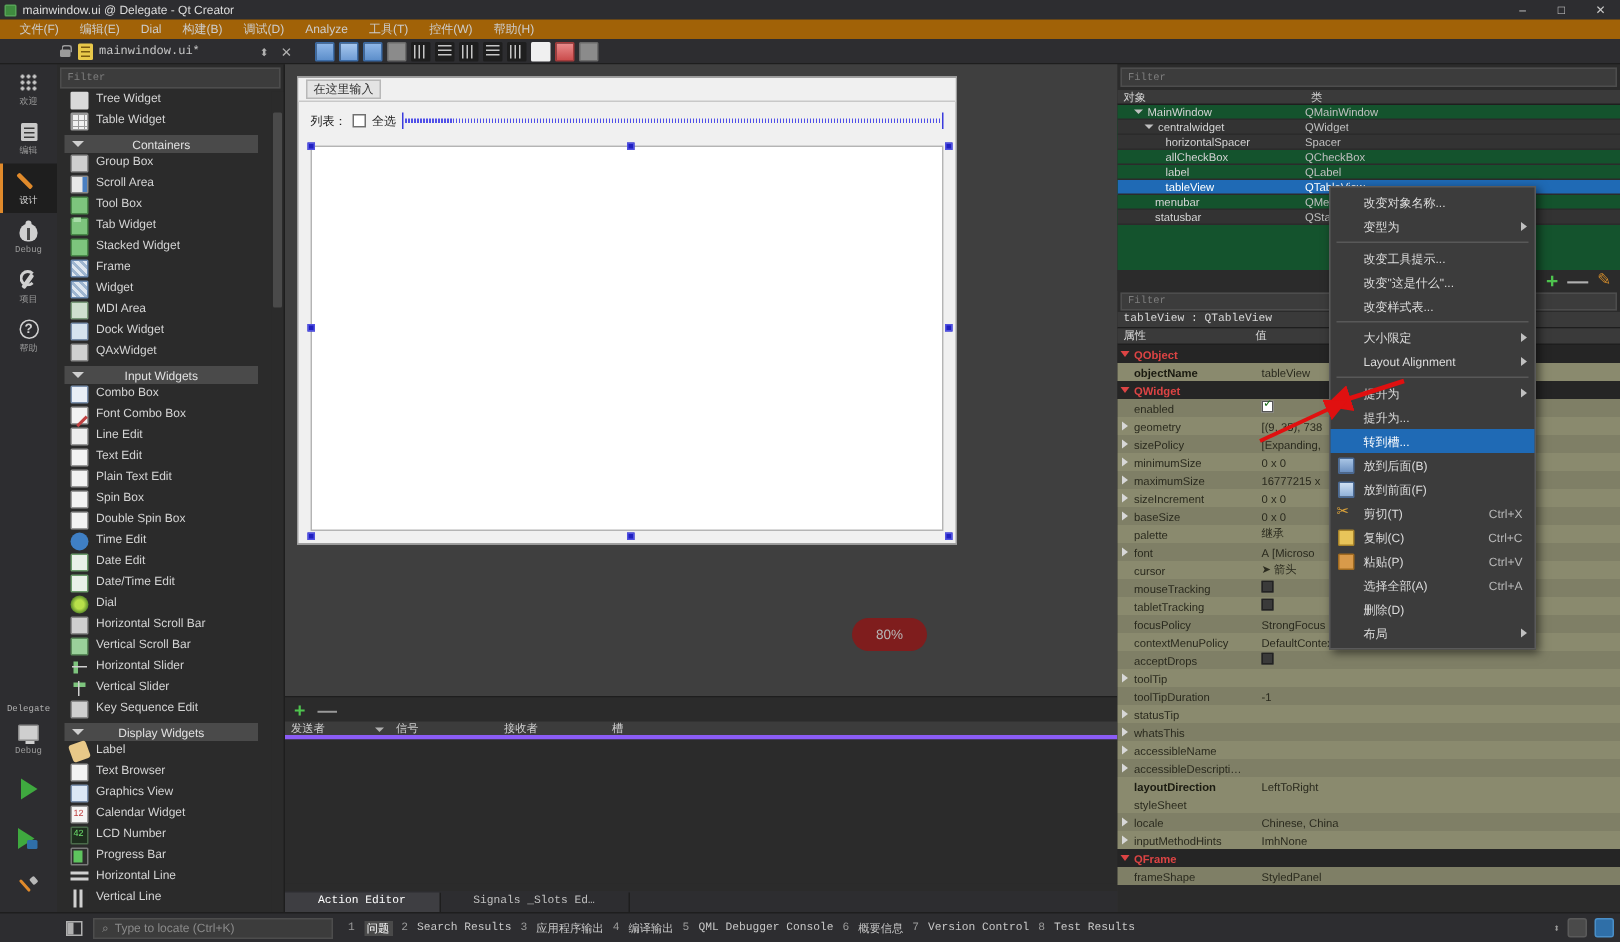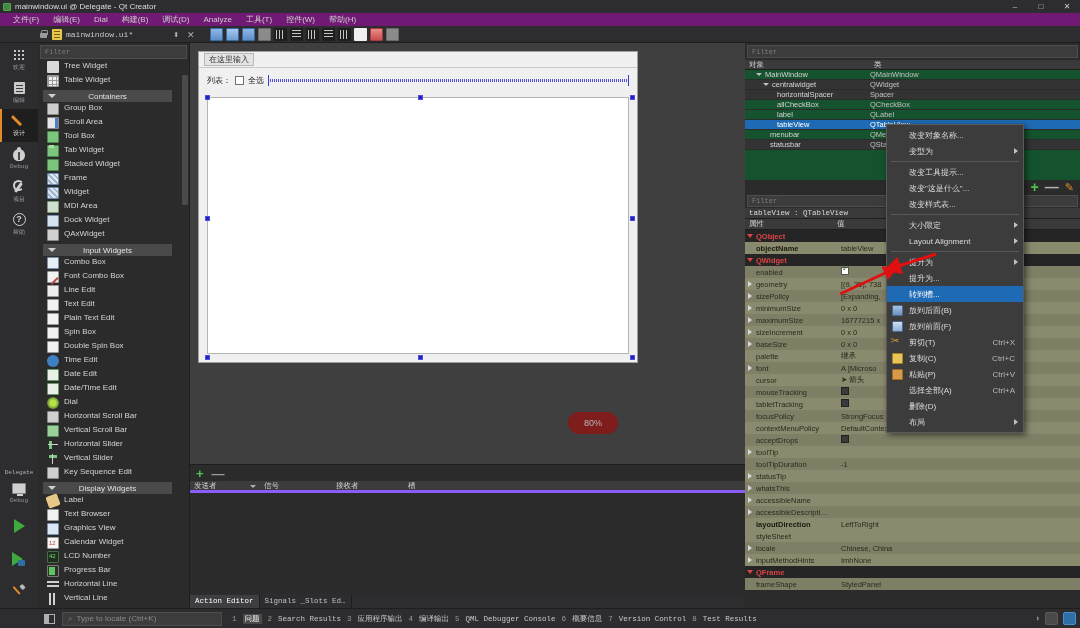--- a/index.html
+++ b/index.html
@@ -26,21 +26,21 @@
   .title-text { font-size:8px; color:#ddd; white-space:nowrap; }
   .win-btns { position:absolute; right:0; top:0; height:13px; display:flex; }
   .win-btn {
     width:26px; height:13px; display:flex; align-items:center; justify-content:center;
     font-size:8px; color:#ccc;
   }
 
   
   .menubar {
     position:absolute; top:13px; left:0; width:1080px; height:13px;
-    background:#701a75; display:flex; align-items:center; padding-left:6px;
+    background:#a16207; display:flex; align-items:center; padding-left:6px;
   }
   .menu-item {
     font-size:8px; color:#ccc; padding:0 7px; white-space:nowrap; line-height:13px;
   }
 
   
   .toolbar {
     position:absolute; top:26px; left:0; width:1080px; height:17px;
     background:#2d2d30; border-bottom:1px solid #1e1e1e;
   }
@@ -318,21 +318,21 @@
     position:absolute; right:4px; top:4px; width:0; height:0;
     border-left:3px solid transparent; border-right:3px solid transparent; border-top:3px solid #b0b0b0;
   }
   .ss-body { height:96px; background:#2b2b2b; }
 
   .ss-tabs {
     position:absolute; left:0; bottom:0; right:0; height:14px;
     background:#2d2d30; display:flex; align-items:flex-end;
   }
   .ss-tab {
-    font-size:7.5px; color:#c0c0c0; padding:0 5px; height:13px; line-height:13px;
+    font-size:7.5px; color:#c0c0c0; padding:0 22px; height:13px; line-height:13px;
     font-family:"Liberation Mono", monospace; border-right:1px solid #1e1e1e;margin-top:28px;
   }
   .ss-tab.active { background:#3e3e42; color:#fff; }
 
   
   .right {
     position:absolute; top:43px; left:745px; width:335px; height:565px;
     background:#2b2b2b;
   }
   .obj-filter {

